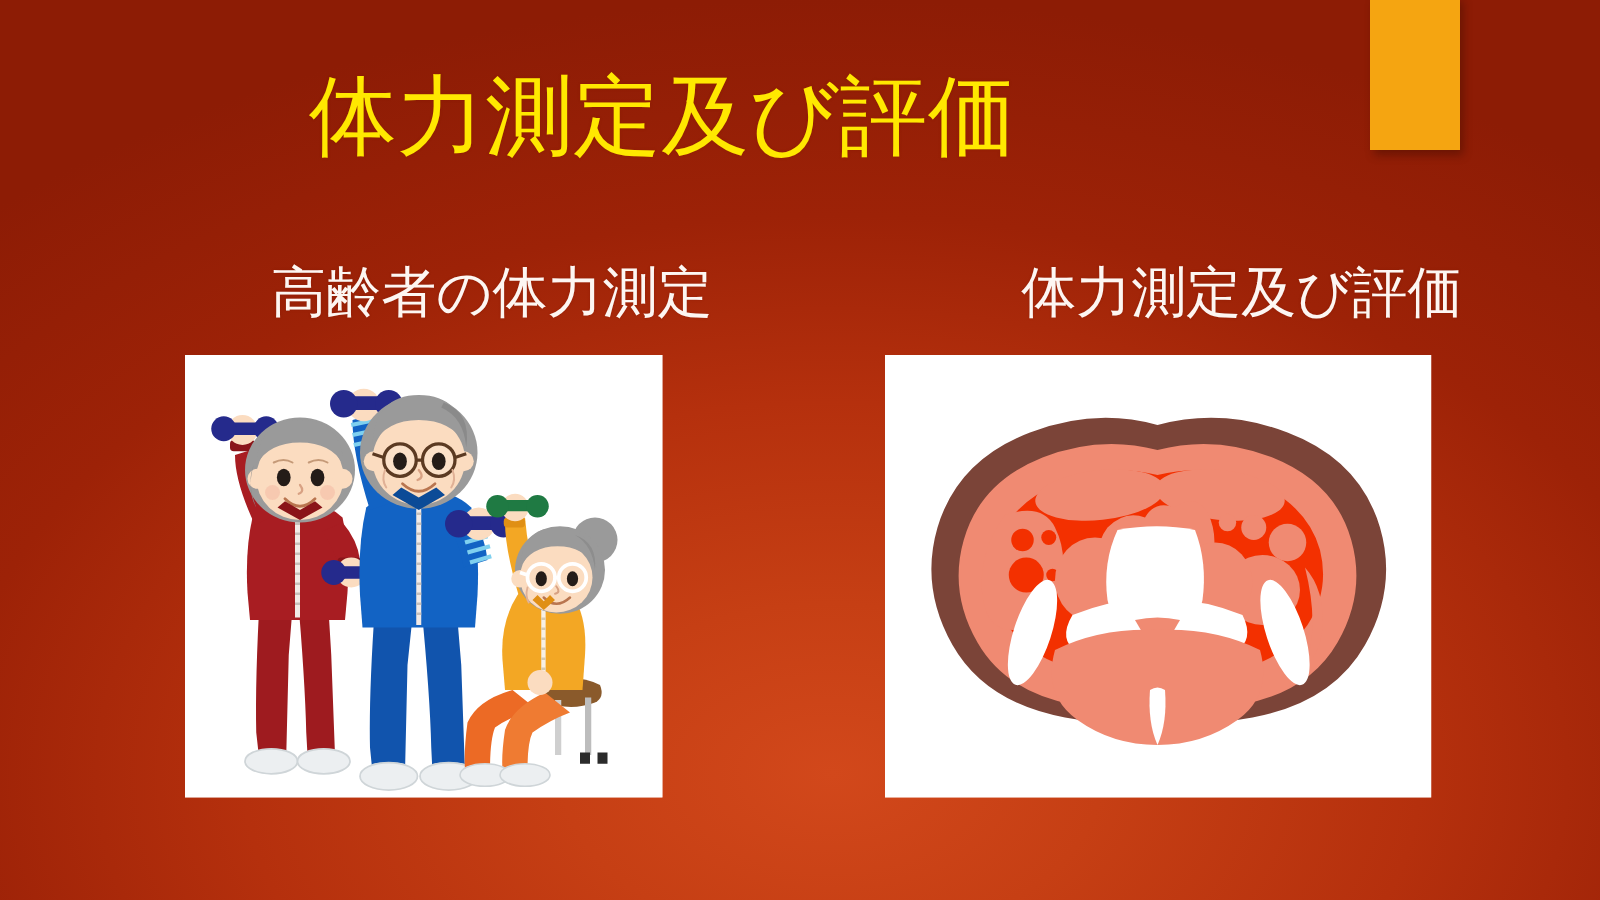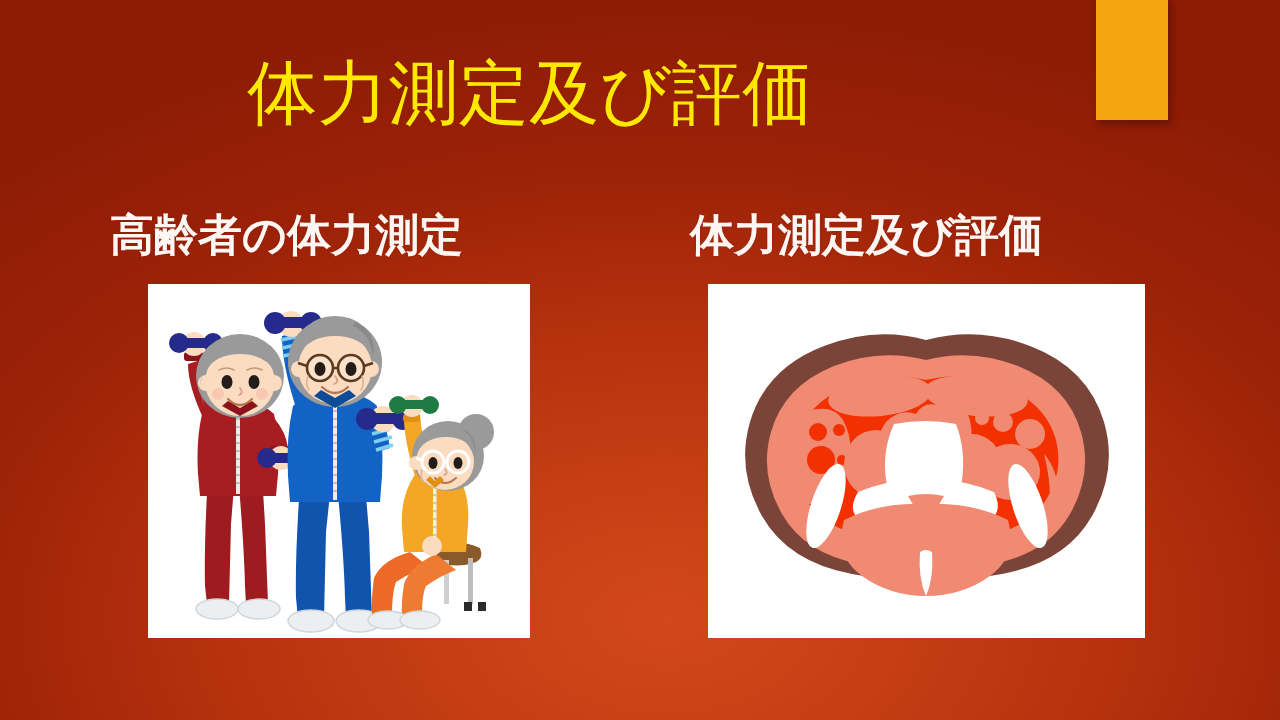--- a/index.html
+++ b/index.html
@@ -56,23 +56,23 @@
     position: absolute;
     top: 210px;
   }
   #col-left  { left: 110px;  width: 460px; }
   #col-right { left: 690px;  width: 480px; }
 
   .caption {
     color: #fdf6f2;
     font-size: 44px;
     line-height: 1.12;
-    text-align: left;
+    text-align: right;
     white-space: nowrap;
-    font-weight: 700;
+    font-weight: 400;
     text-shadow: 0 0 2px rgba(110, 20, 0, 0.3);
   }
 
   .photo {
     position: absolute;
     background: #ffffff;
     overflow: hidden;
   }
   #photo-elderly {
     left: 148px;

